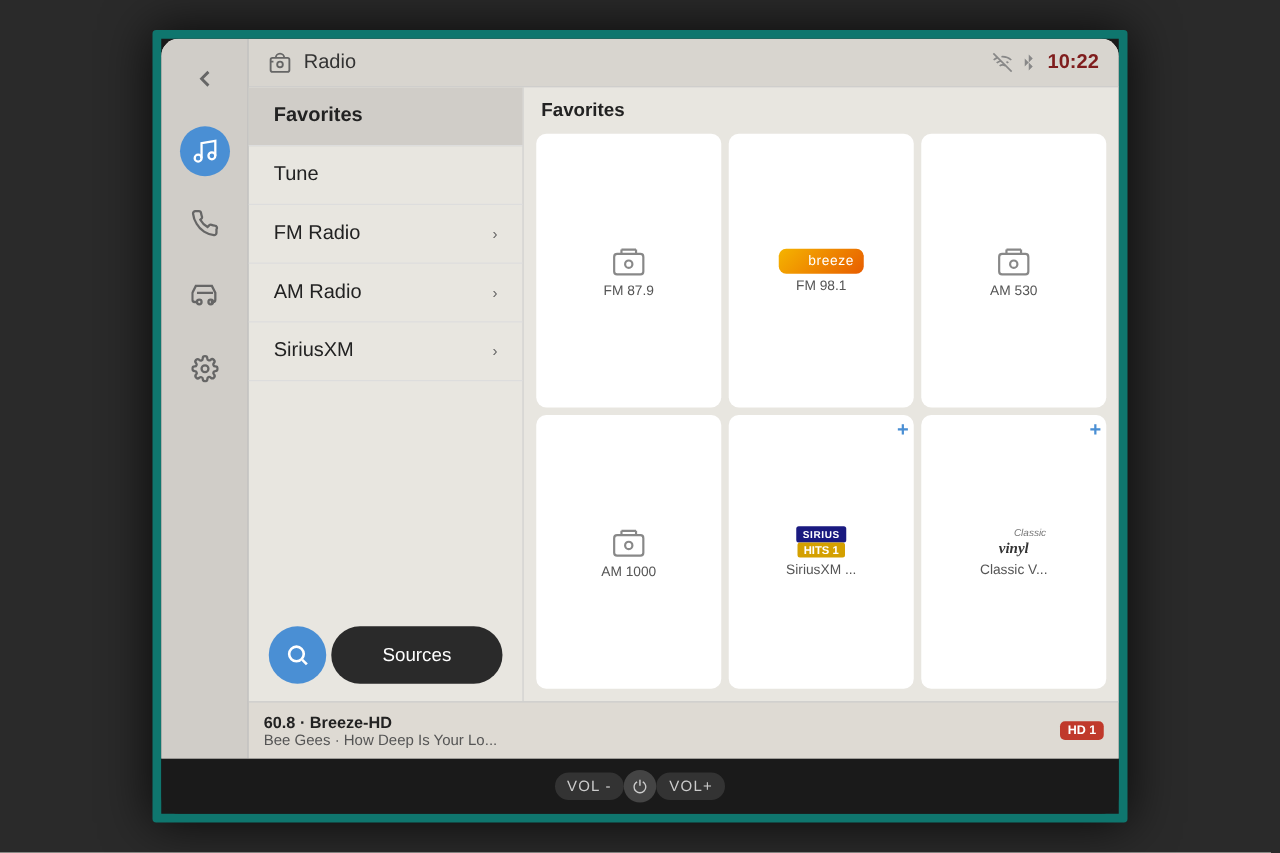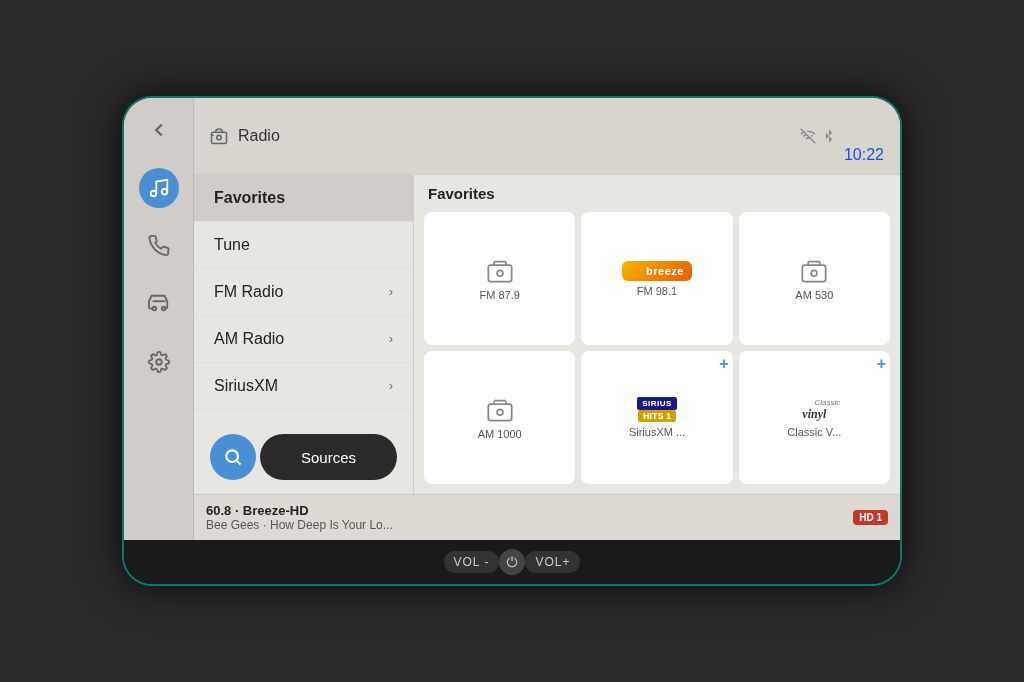--- a/index.html
+++ b/index.html
@@ -9,24 +9,24 @@
       background: #2a2a2a;
       display: flex;
       align-items: center;
       justify-content: center;
       font-family: 'Arial', sans-serif;
       overflow: hidden;
     }
 
     .screen-outer {
       width: 780px;
-      height: 490px;
+      height: 634px;
       background: #1a1a1a;
-      border-radius: 30px;
-      border: 2px solid #0f766e;
+      border-radius: 3px;
+      border: 7px solid #0f766e;
       box-shadow: 0 0 40px rgba(0,0,0,0.8);
       display: flex;
       flex-direction: column;
       overflow: hidden;
     }
 
     .screen-inner {
       flex: 1;
       background: #e8e6e0;
       display: flex;
@@ -95,23 +95,22 @@
     }
 
     .header-right {
       display: flex;
       align-items: center;
       gap: 8px;
     }
 
     .header-time {
       font-size: 16px;
-      font-weight: 400;
-      color: #1d4ed8;
-      margin-top: 38px;
+      font-weight: 700;
+      color: #7f1d1d;
     }
 
     .header-icons {
       display: flex;
       gap: 6px;
       align-items: center;
     }
 
     
     .content-area {
@@ -423,21 +422,21 @@
               <svg width="28" height="28" viewBox="0 0 24 24" fill="none" stroke="#888" stroke-width="1.5">
                 <rect x="2" y="7" width="20" height="14" rx="2"></rect>
                 <path d="M7 7V4m10 3V4M7 4h10"></path>
                 <circle cx="12" cy="14" r="2.5"></circle>
               </svg>
               <span class="station-name">FM 87.9</span>
             </div>
 
             <div class="favorite-card">
               <div style="background: linear-gradient(135deg, #f5b400, #e85d00); border-radius: 6px; padding: 4px 8px; display:flex; align-items:center; justify-content:center;">
-                <span style="color:white; font-size:11px; font-weight:700; letter-spacing:0.5px;margin-left:16px;">breeze</span>
+                <span style="color:white; font-size:11px; font-weight:400; letter-spacing:0.5px;margin-left:16px;">breeze</span>
               </div>
               <span class="station-name">FM 98.1</span>
             </div>
 
             <div class="favorite-card">
               <svg width="28" height="28" viewBox="0 0 24 24" fill="none" stroke="#888" stroke-width="1.5">
                 <rect x="2" y="7" width="20" height="14" rx="2"></rect>
                 <path d="M7 7V4m10 3V4M7 4h10"></path>
                 <circle cx="12" cy="14" r="2.5"></circle>
               </svg>

